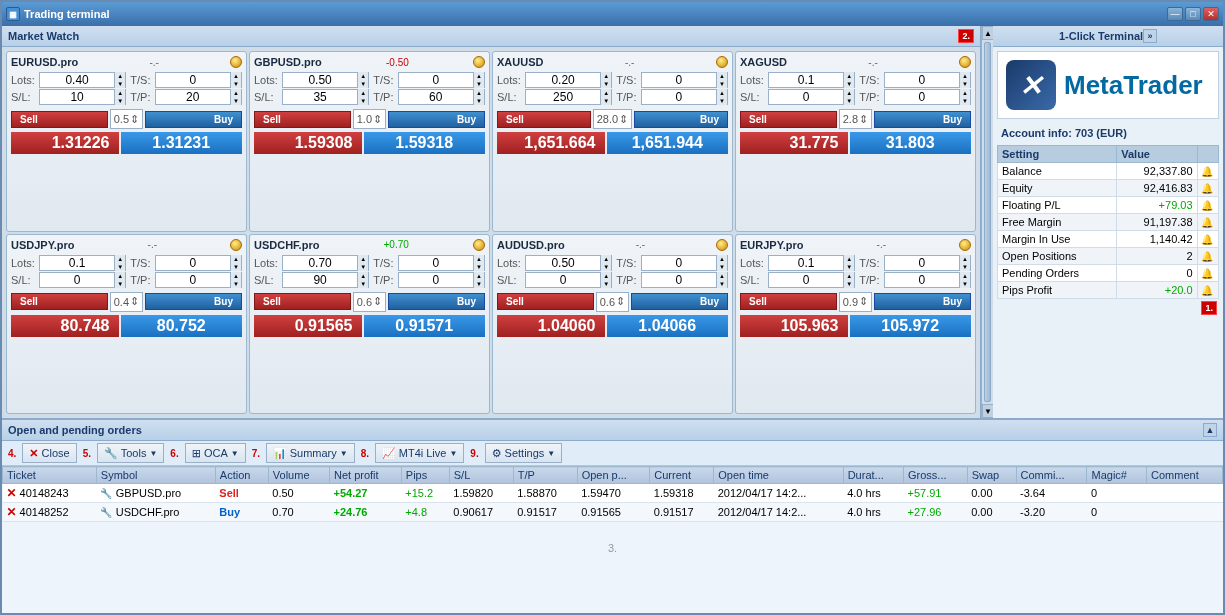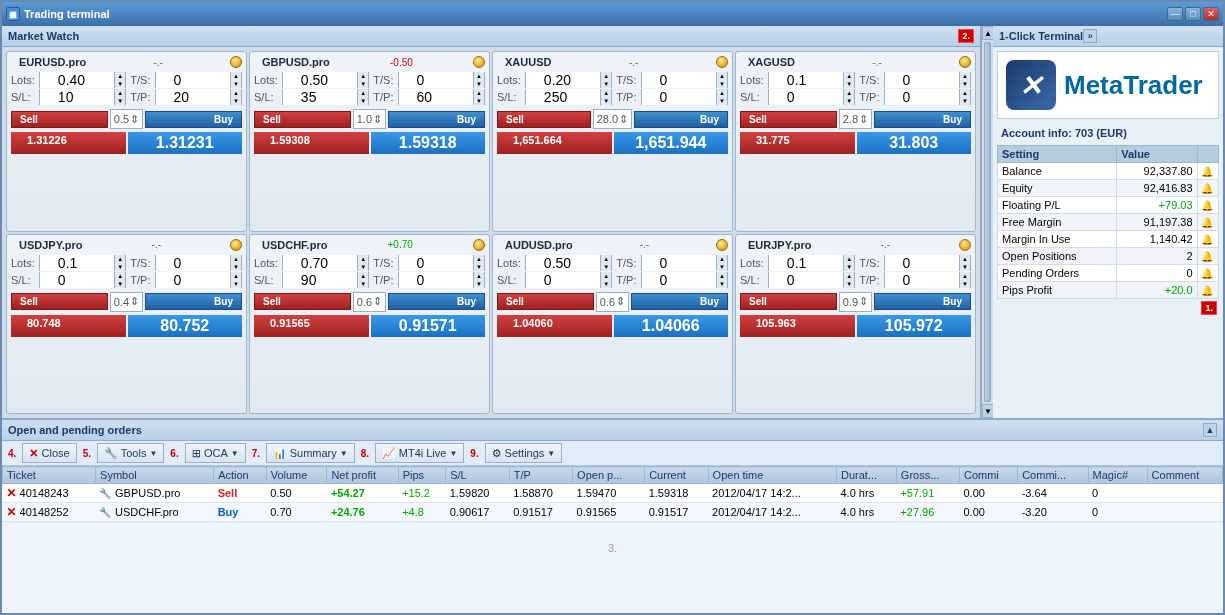--- a/index.html
+++ b/index.html
@@ -19,46 +19,46 @@
     .main-content { display: flex; flex: 1; overflow: hidden; }
 
     
     .market-watch { flex: 1; display: flex; flex-direction: column; border-right: 1px solid #8aabcc; overflow: hidden; }
     .panel-header { background: linear-gradient(to bottom, #d0dff0, #b8d0e8); padding: 3px 6px; font-weight: bold; color: #1a3a6a; border-bottom: 1px solid #8aabcc; display: flex; align-items: center; justify-content: space-between; }
 
     
     .currency-grid { display: grid; grid-template-columns: repeat(4, 1fr); gap: 2px; padding: 4px; background: #d0dce8; overflow-y: auto; flex: 1; }
     .currency-card { background: linear-gradient(to bottom, #f0f4f8, #e0e8f0); border: 1px solid #9ab8d0; border-radius: 3px; padding: 4px; }
     .card-header { display: flex; justify-content: space-between; align-items: center; margin-bottom: 4px; }
-    .card-title { font-weight: bold; font-size: 11px; color: #1a2a40; margin-left: 8px; }
+    .card-title { font-weight: bold; font-size: 11px; color: #1a2a40; }
     .card-change { font-size: 10px; }
     .card-change.positive { color: #00aa00; }
     .card-change.negative { color: #cc0000; }
     .card-change.neutral { color: #666; }
     .card-circle { width: 12px; height: 12px; background: radial-gradient(circle at 40% 35%, #ffee88, #cc8800); border-radius: 50%; border: 1px solid #aa6600; }
 
     .card-params { display: grid; grid-template-columns: auto 1fr auto 1fr; gap: 1px 4px; margin-bottom: 4px; align-items: center; }
     .param-label { color: #555; }
     .spin-box { background: white; border: 1px solid #9ab0c8; height: 16px; display: flex; align-items: center; flex: 1; }
-    .spin-input { border: none; outline: none; width: 100%; font-size: 14px; text-align: left; padding: 0 18px; }
+    .spin-input { border: none; outline: none; width: 100%; font-size: 12px; text-align: center; padding: 0 18px; }
     .spin-arrows { display: flex; flex-direction: column; border-left: 1px solid #9ab0c8; }
     .spin-up, .spin-down { width: 10px; height: 8px; display: flex; align-items: center; justify-content: center; font-size: 6px; background: #e0e8f0; cursor: pointer; line-height: 1; }
 
     .card-buttons { display: flex; gap: 2px; align-items: center; margin-bottom: 3px; }
     .btn-sell { background: linear-gradient(to bottom, #d04040, #a02020); color: white; border: 1px solid #801818; padding: 2px 8px; cursor: pointer; flex: 1; text-align: left; font-weight: bold; font-size: 10px; }
     .btn-buy { background: linear-gradient(to bottom, #4090d0, #2060a0); color: white; border: 1px solid #1848a0; padding: 2px 8px; cursor: pointer; flex: 1; text-align: right; font-weight: bold; font-size: 10px; }
     .spread-box { background: white; border: 1px solid #9ab0c8; padding: 0 3px; font-size: 9px; display: flex; align-items: center; gap: 1px; color: #555; height: 20px; }
 
     .price-row { display: flex; gap: 2px; }
-    .price-sell { background: linear-gradient(to bottom, #d04040, #a02020); color: white; padding: 2px 16px; font-size: 11px; font-weight: bold; flex: 1; text-align: left; }
+    .price-sell { background: linear-gradient(to bottom, #d04040, #a02020); color: white; padding: 2px 9px; font-size: 16px; font-weight: bold; flex: 1; text-align: right; }
     .price-buy { background: linear-gradient(to bottom, #3a98e8, #1a70c0); color: white; padding: 2px 16px; font-size: 16px; font-weight: bold; flex: 1; text-align: center; }
 
     
     .right-panel { width: 230px; flex-shrink: 0; display: flex; flex-direction: column; background: #e8f0f8; }
-    .right-header { background: linear-gradient(to bottom, #d0dff0, #b8d0e8); padding: 3px 6px; font-weight: bold; color: #1a3a6a; border-bottom: 1px solid #8aabcc; display: flex; align-items: center; justify-content: flex-start; }
+    .right-header { background: linear-gradient(to bottom, #d0dff0, #b8d0e8); padding: 3px 6px; font-weight: bold; color: #1a3a6a; border-bottom: 1px solid #8aabcc; display: flex; align-items: center; justify-content: center; }
     .expand-btn { width: 14px; height: 14px; background: #c0d4e8; border: 1px solid #8aabcc; display: flex; align-items: center; justify-content: center; font-size: 9px; cursor: pointer; }
 
     .metatrader-logo { display: flex; align-items: center; padding: 8px; background: white; margin: 4px; border: 1px solid #c0d0e0; }
     .logo-icon { width: 50px; height: 50px; background: linear-gradient(135deg, #1a3a6a, #3a6aaa); border-radius: 8px; display: flex; align-items: center; justify-content: center; margin-right: 8px; flex-shrink: 0; }
     .logo-x { color: white; font-size: 28px; font-weight: bold; font-style: italic; }
     .logo-text { font-size: 26px; font-weight: bold; color: #0369a1; }
 
     .account-info { padding: 4px 8px; font-weight: bold; color: #1a3a6a; margin-bottom: 2px; }
     .account-table { width: 100%; border-collapse: collapse; margin: 0 4px; width: calc(100% - 8px); }
     .account-table th { background: #b8cce0; color: #1a3a6a; padding: 2px 4px; text-align: left; border: 1px solid #9ab8d0; }
@@ -680,21 +680,21 @@
               <th>Volume</th>
               <th>Net profit</th>
               <th>Pips</th>
               <th>S/L</th>
               <th>T/P</th>
               <th>Open p...</th>
               <th>Current</th>
               <th>Open time</th>
               <th>Durat...</th>
               <th>Gross...</th>
-              <th>Commi</th>
+              <th>Swap</th>
               <th>Commi...</th>
               <th>Magic#</th>
               <th>Comment</th>
             </tr>
         </thead>
         <tbody id="orders-tbody">
         <tr>
     <td><span class="close-x">✕</span> 40148243</td>
     <td><span class="wrench-icon">🔧</span> GBPUSD.pro</td>
     <td class="sell-action">Sell</td>

